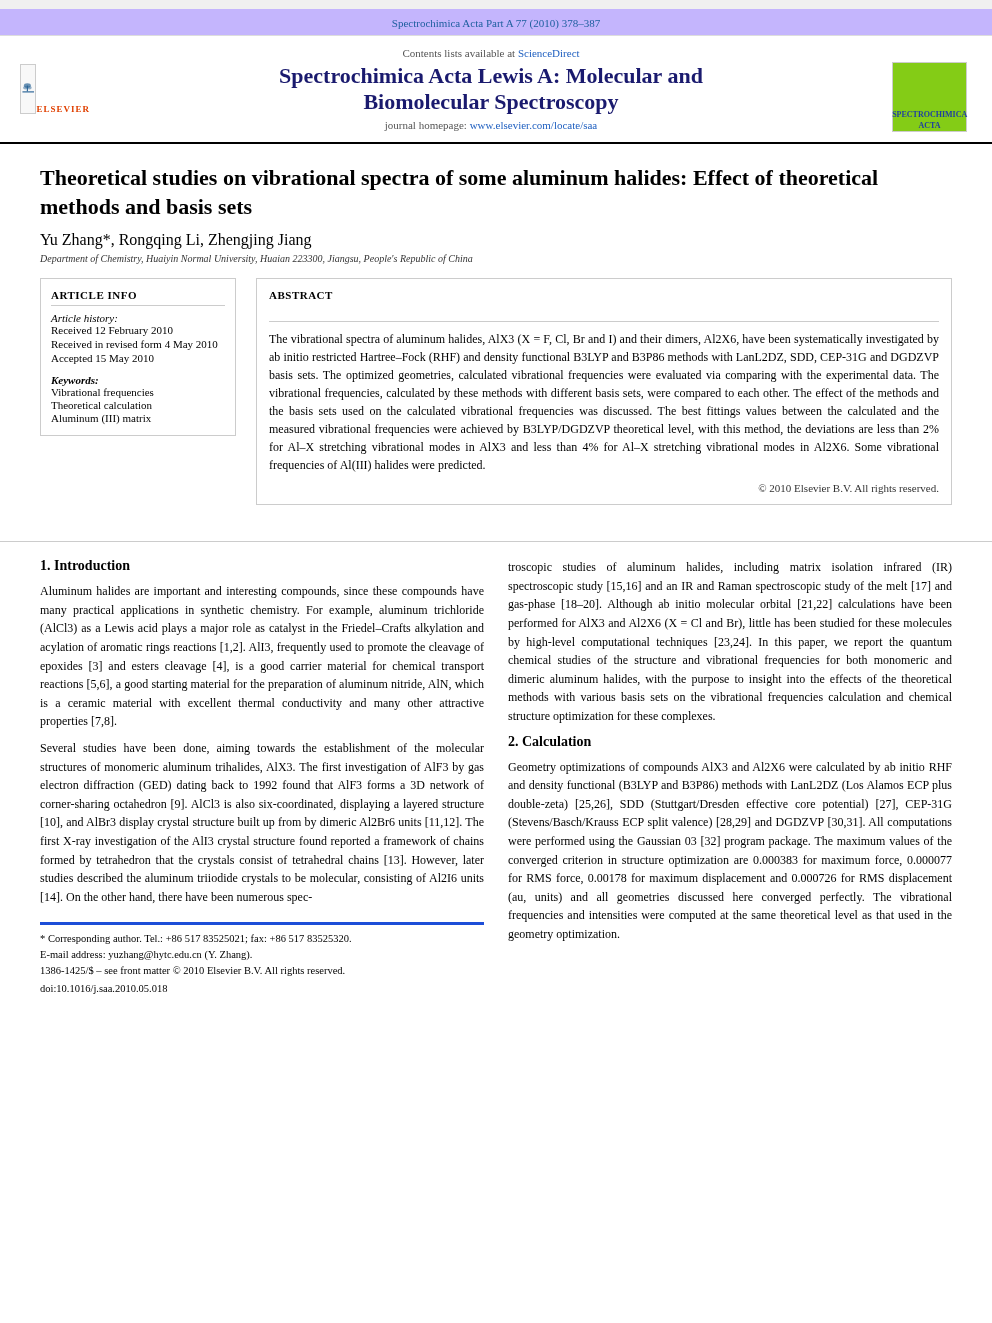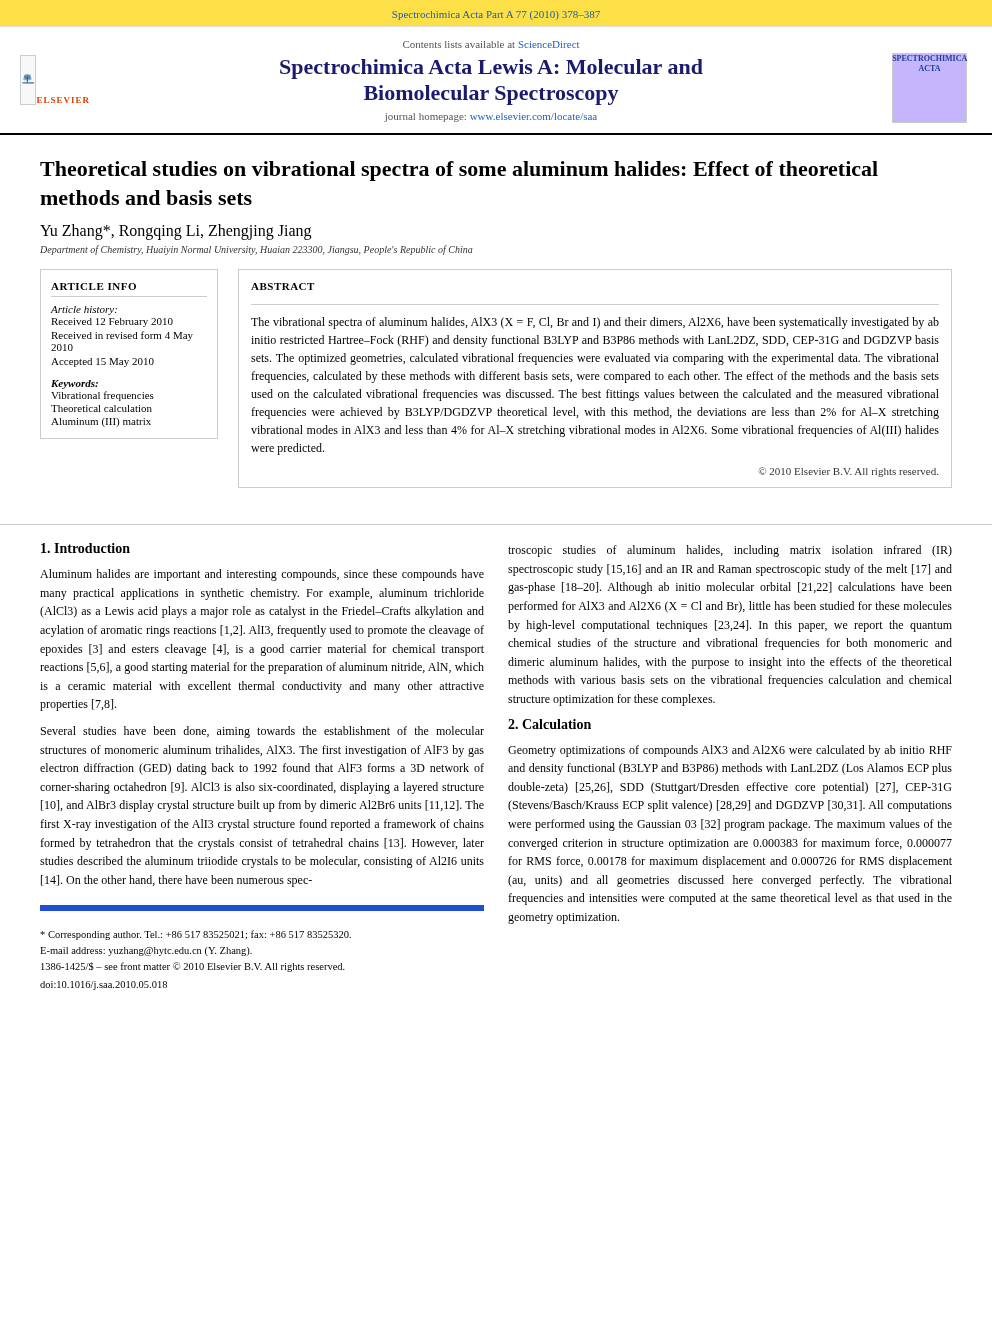--- a/index.html
+++ b/index.html
@@ -10,24 +10,25 @@
       color: #000;
     }
     .page {
       width: 992px;
       min-height: 1323px;
       background: #fff;
       margin: 0 auto;
       padding: 0;
     }
     .top-bar {
-      background: #fde047;
+      background: #c4b5fd;
       text-align: center;
       padding: 6px 0 4px;
       border-bottom: 1px solid #ddd;
+      margin-top: 9px;
     }
     .top-bar-text {
       font-size: 11px;
       color: #2060a0;
     }
     .journal-header {
       border-bottom: 2px solid #000;
       padding: 10px 20px 10px;
       display: flex;
       align-items: center;
@@ -91,24 +92,24 @@
     .journal-header-right {
       width: 80px;
       text-align: center;
     }
     .journal-logo-box {
       width: 75px;
       height: 70px;
       border: 1px solid #ccc;
       display: flex;
       align-items: center;
-      justify-content: flex-start;
+      justify-content: flex-end;
       font-size: 7px;
       color: #2040a0;
-      background: #c4b5fd;
+      background: #84cc16;
       flex-direction: column;
       font-weight: bold;
       margin-top: 16px;
     }
     .main-content {
       padding: 20px 40px 20px;
     }
     .article-title {
       font-size: 22px;
       font-weight: bold;
@@ -126,21 +127,21 @@
       font-style: italic;
       color: #333;
       margin-bottom: 14px;
     }
     .two-col {
       display: flex;
       gap: 20px;
       margin-top: 10px;
     }
     .left-col {
-      width: 178px;
+      width: 196px;
       flex-shrink: 0;
     }
     .right-col {
       flex: 1;
     }
     .article-info-box {
       border: 1px solid #ccc;
       padding: 10px;
       font-size: 11.5px;
     }
@@ -176,21 +177,21 @@
     .abstract-box {
       border: 1px solid #ccc;
       padding: 10px 12px;
     }
     .abstract-title {
       font-size: 11px;
       font-weight: bold;
       text-transform: uppercase;
       letter-spacing: 0.5px;
       border-bottom: 1px solid #ccc;
-      padding-bottom: 12px;
+      padding-bottom: 20px;
       margin-bottom: 8px;
     }
     .abstract-text {
       font-size: 12px;
       line-height: 1.5;
       text-align: justify;
     }
     .copyright-line {
       font-size: 11px;
       text-align: right;
@@ -220,23 +221,23 @@
       font-weight: bold;
       margin-bottom: 8px;
     }
     .body-text {
       font-size: 12px;
       line-height: 1.55;
       text-align: justify;
       margin-bottom: 8px;
     }
     .footnote-section {
-      border-top: 6px solid #1d4ed8;
+      border-top: 3px solid #1d4ed8;
       margin-top: 16px;
-      padding-top: 16px;
+      padding-top: 6px;
       font-size: 10.5px;
     }
     .footnote-line {
       font-size: 10.5px;
       line-height: 1.5;
     }
     .doi-line {
       font-size: 10.5px;
       margin-top: 4px;
     }

